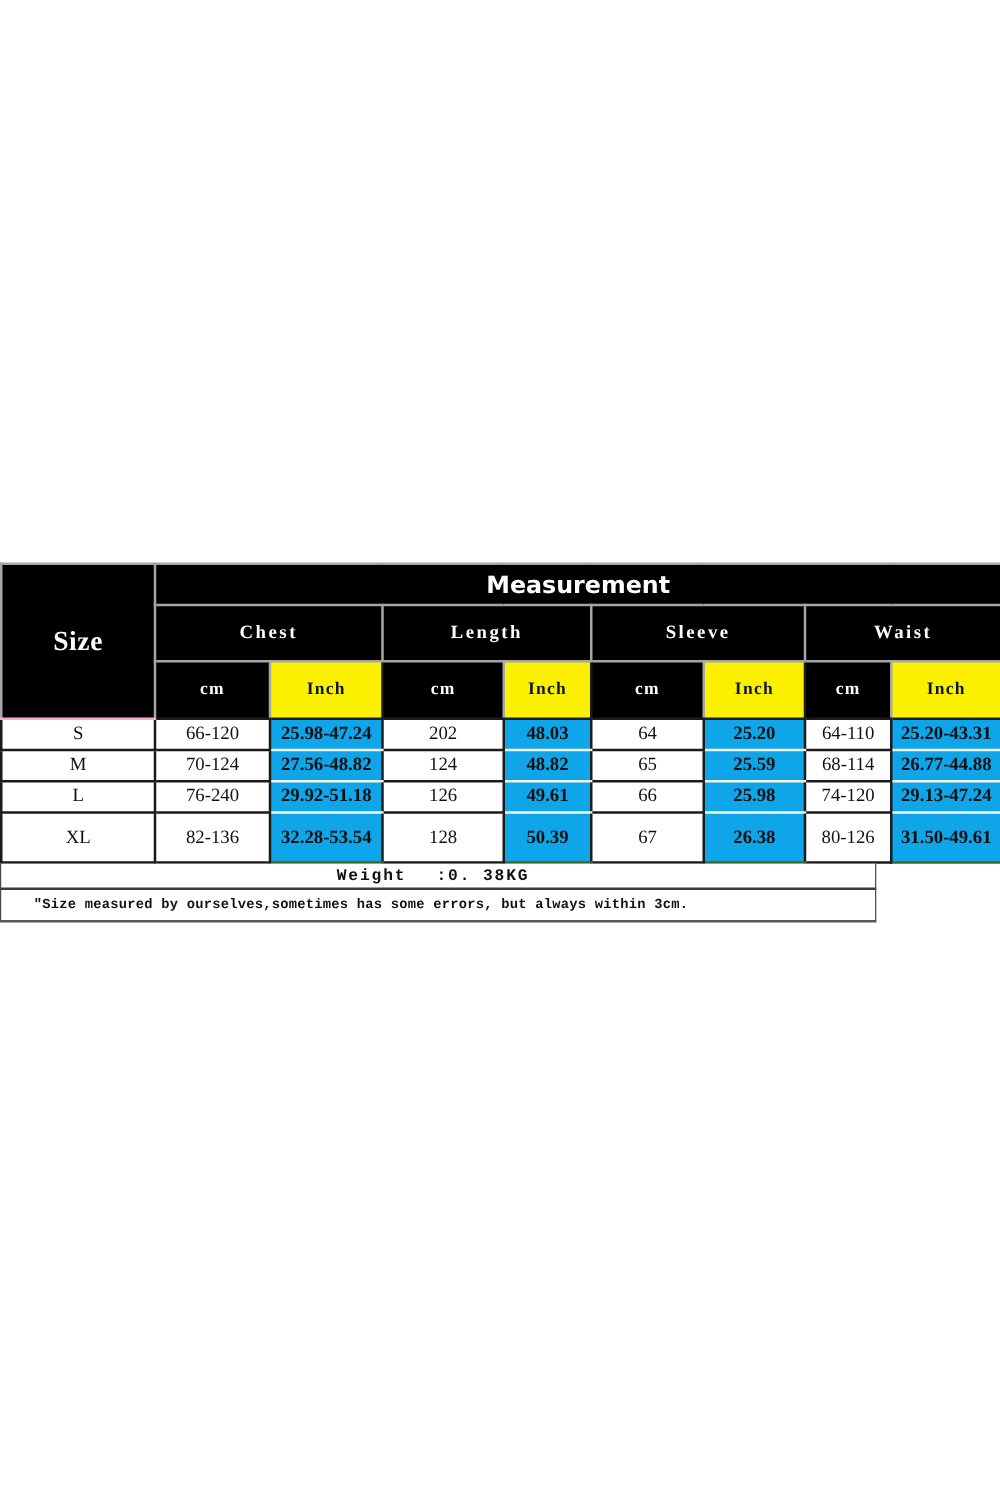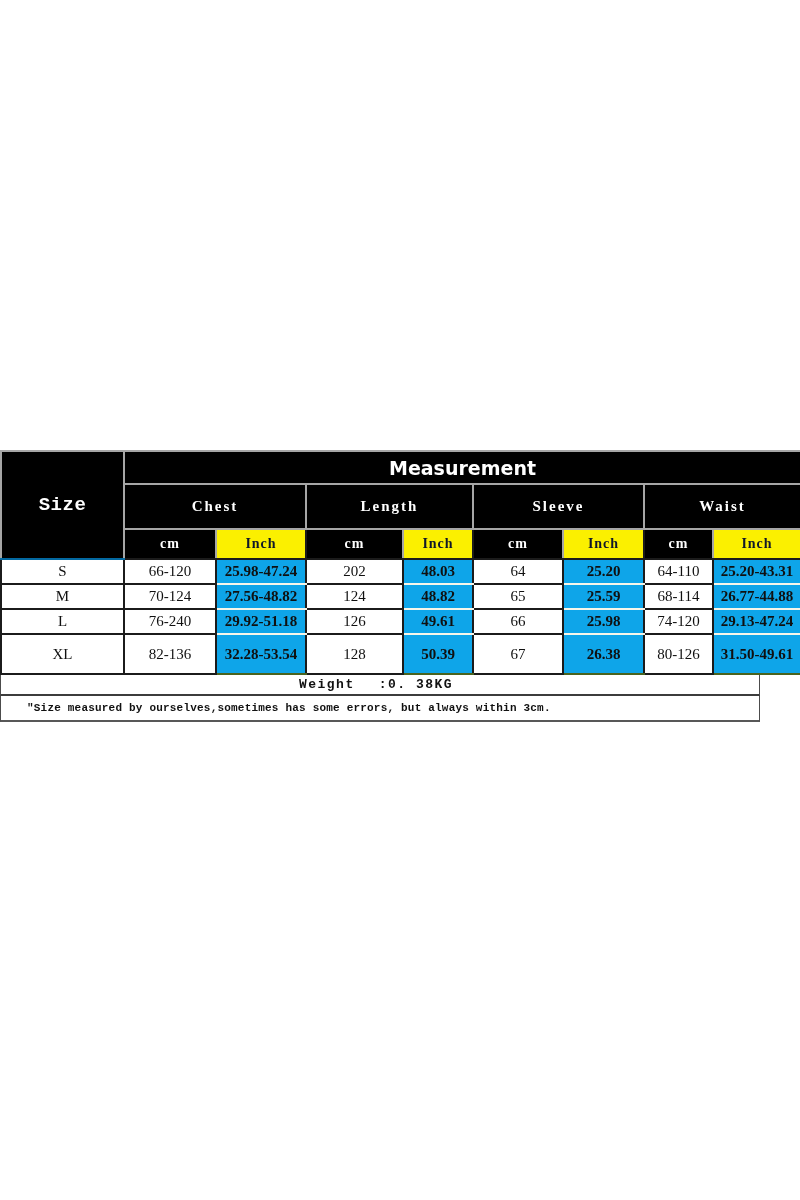--- a/index.html
+++ b/index.html
@@ -30,24 +30,24 @@
   th {
     padding: 0;
     font-weight: bold;
   }
   th.hblack {
     background: #000000;
     color: #ffffff;
     border: 2px solid #a6a6a6;
   }
   th.size-h {
-    font-family: Liberation Mono, monospace;
-    font-size: 19px;
+    font-family: Liberation Serif, serif;
+    font-size: 22px;
     letter-spacing: 0.5px;
-    border-bottom: 2px solid #0369a1;
+    border-bottom: 2px solid #f9a8d4;
   }
   th.meas-h {
     font-family: "DejaVu Sans", sans-serif;
     font-size: 19px;
   }
   th.group-h {
     font-family: "Liberation Serif", serif;
     font-size: 15px;
     letter-spacing: 2px;
     margin-top: 12px;
@@ -80,21 +80,21 @@
     font-weight: bold;
     border-top-color: #f6f6ea;
     border-bottom-color: #f6f6ea;
   }
   tr.first-data td.inch-cell { border-top-color: #1b1b1b; }
   tr.last-data td.inch-cell { border-bottom-color: #49631f; }
   tr.last-data td { border-bottom-color: #1b1b1b; }
   
   .footrow {
     box-sizing: border-box;
-    width: 760px;
+    width: 701px;
     display: flex;
     align-items: center;
     justify-content: center;
     border-left: 1px solid #4c4c4c;
     border-right: 1px solid #4c4c4c;
     font-family: "Liberation Mono", monospace;
     font-weight: bold;
     color: #111111;
     background: #ffffff;
   }
@@ -145,21 +145,21 @@
           <tr style="height:33px">
         <th class="hblack size-h" rowspan="3">Size</th>
         <th class="hblack meas-h" colspan="8">Measurement</th>
       </tr>
       <tr style="height:45px">
         <th class="hblack group-h" colspan="2">Chest</th>
         <th class="hblack group-h" colspan="2">Length</th>
         <th class="hblack group-h" colspan="2">Sleeve</th>
         <th class="hblack group-h" colspan="2">Waist</th>
       </tr>
-      <tr style="height:30px">
+      <tr style="height:46px">
         <th class="hblack unit-h">cm</th>
         <th class="unit-h unit-inch">Inch</th>
         <th class="hblack unit-h">cm</th>
         <th class="unit-h unit-inch">Inch</th>
         <th class="hblack unit-h">cm</th>
         <th class="unit-h unit-inch">Inch</th>
         <th class="hblack unit-h">cm</th>
         <th class="unit-h unit-inch">Inch</th>
       </tr>
 

